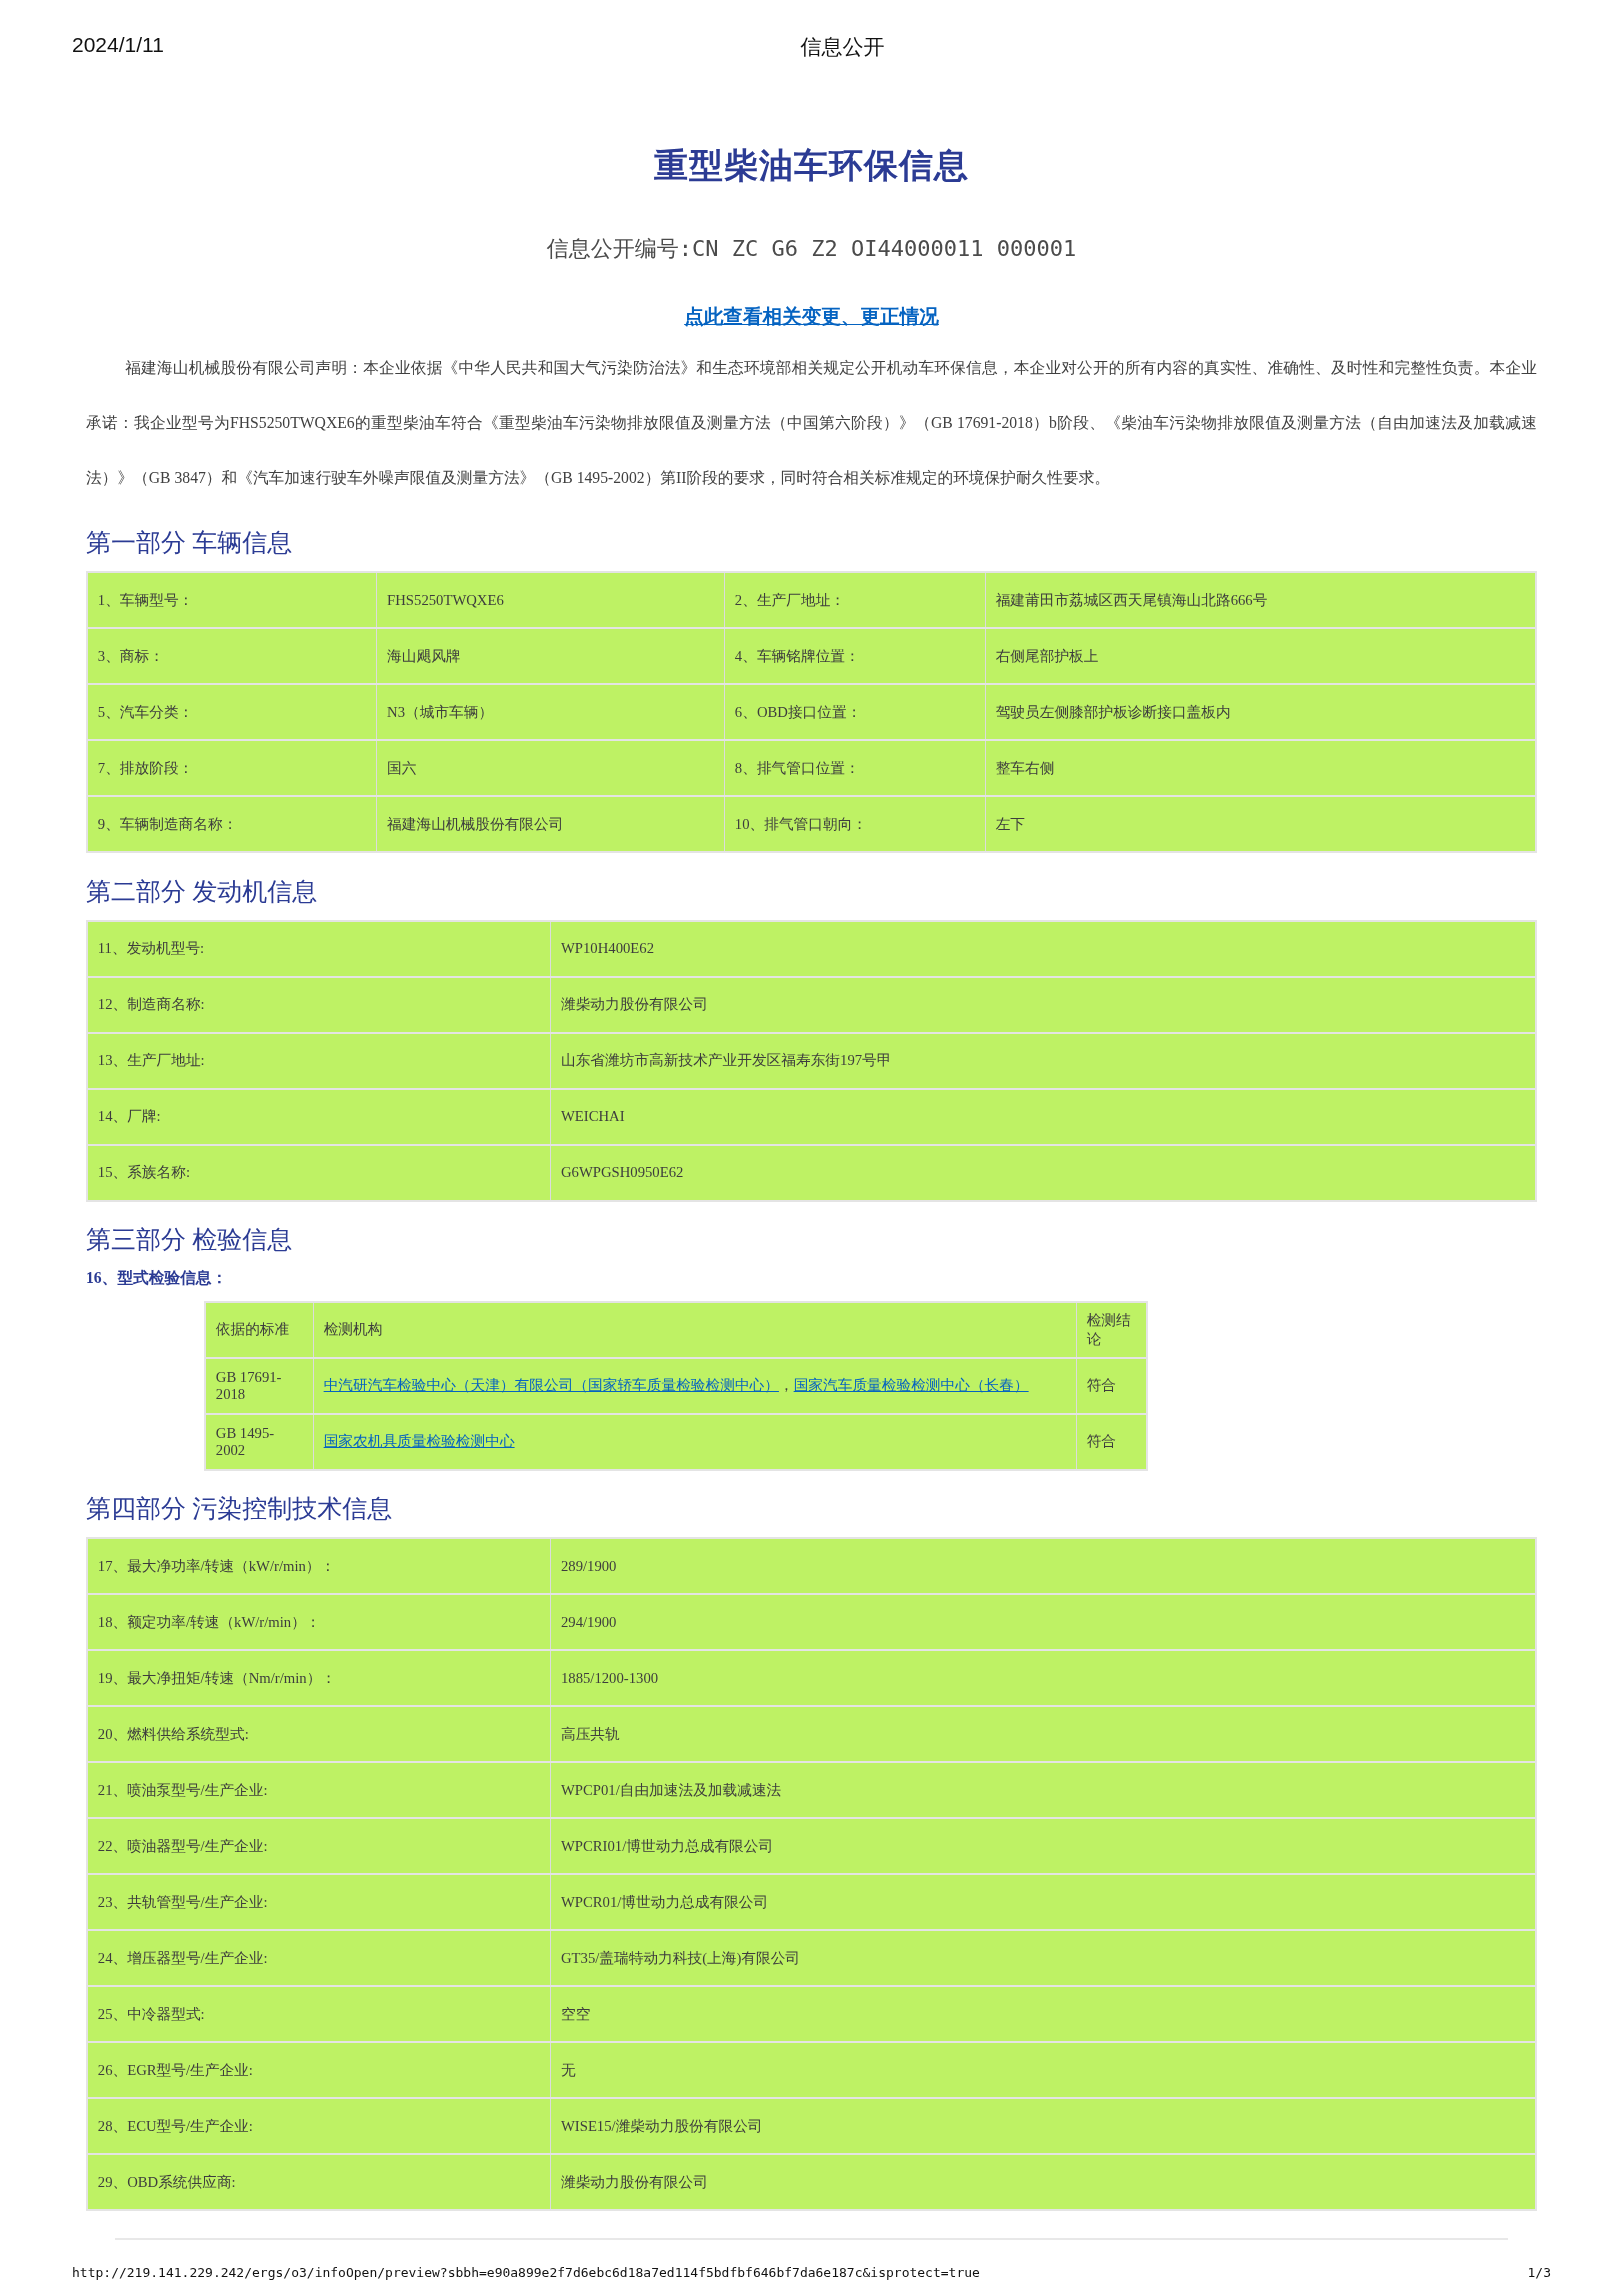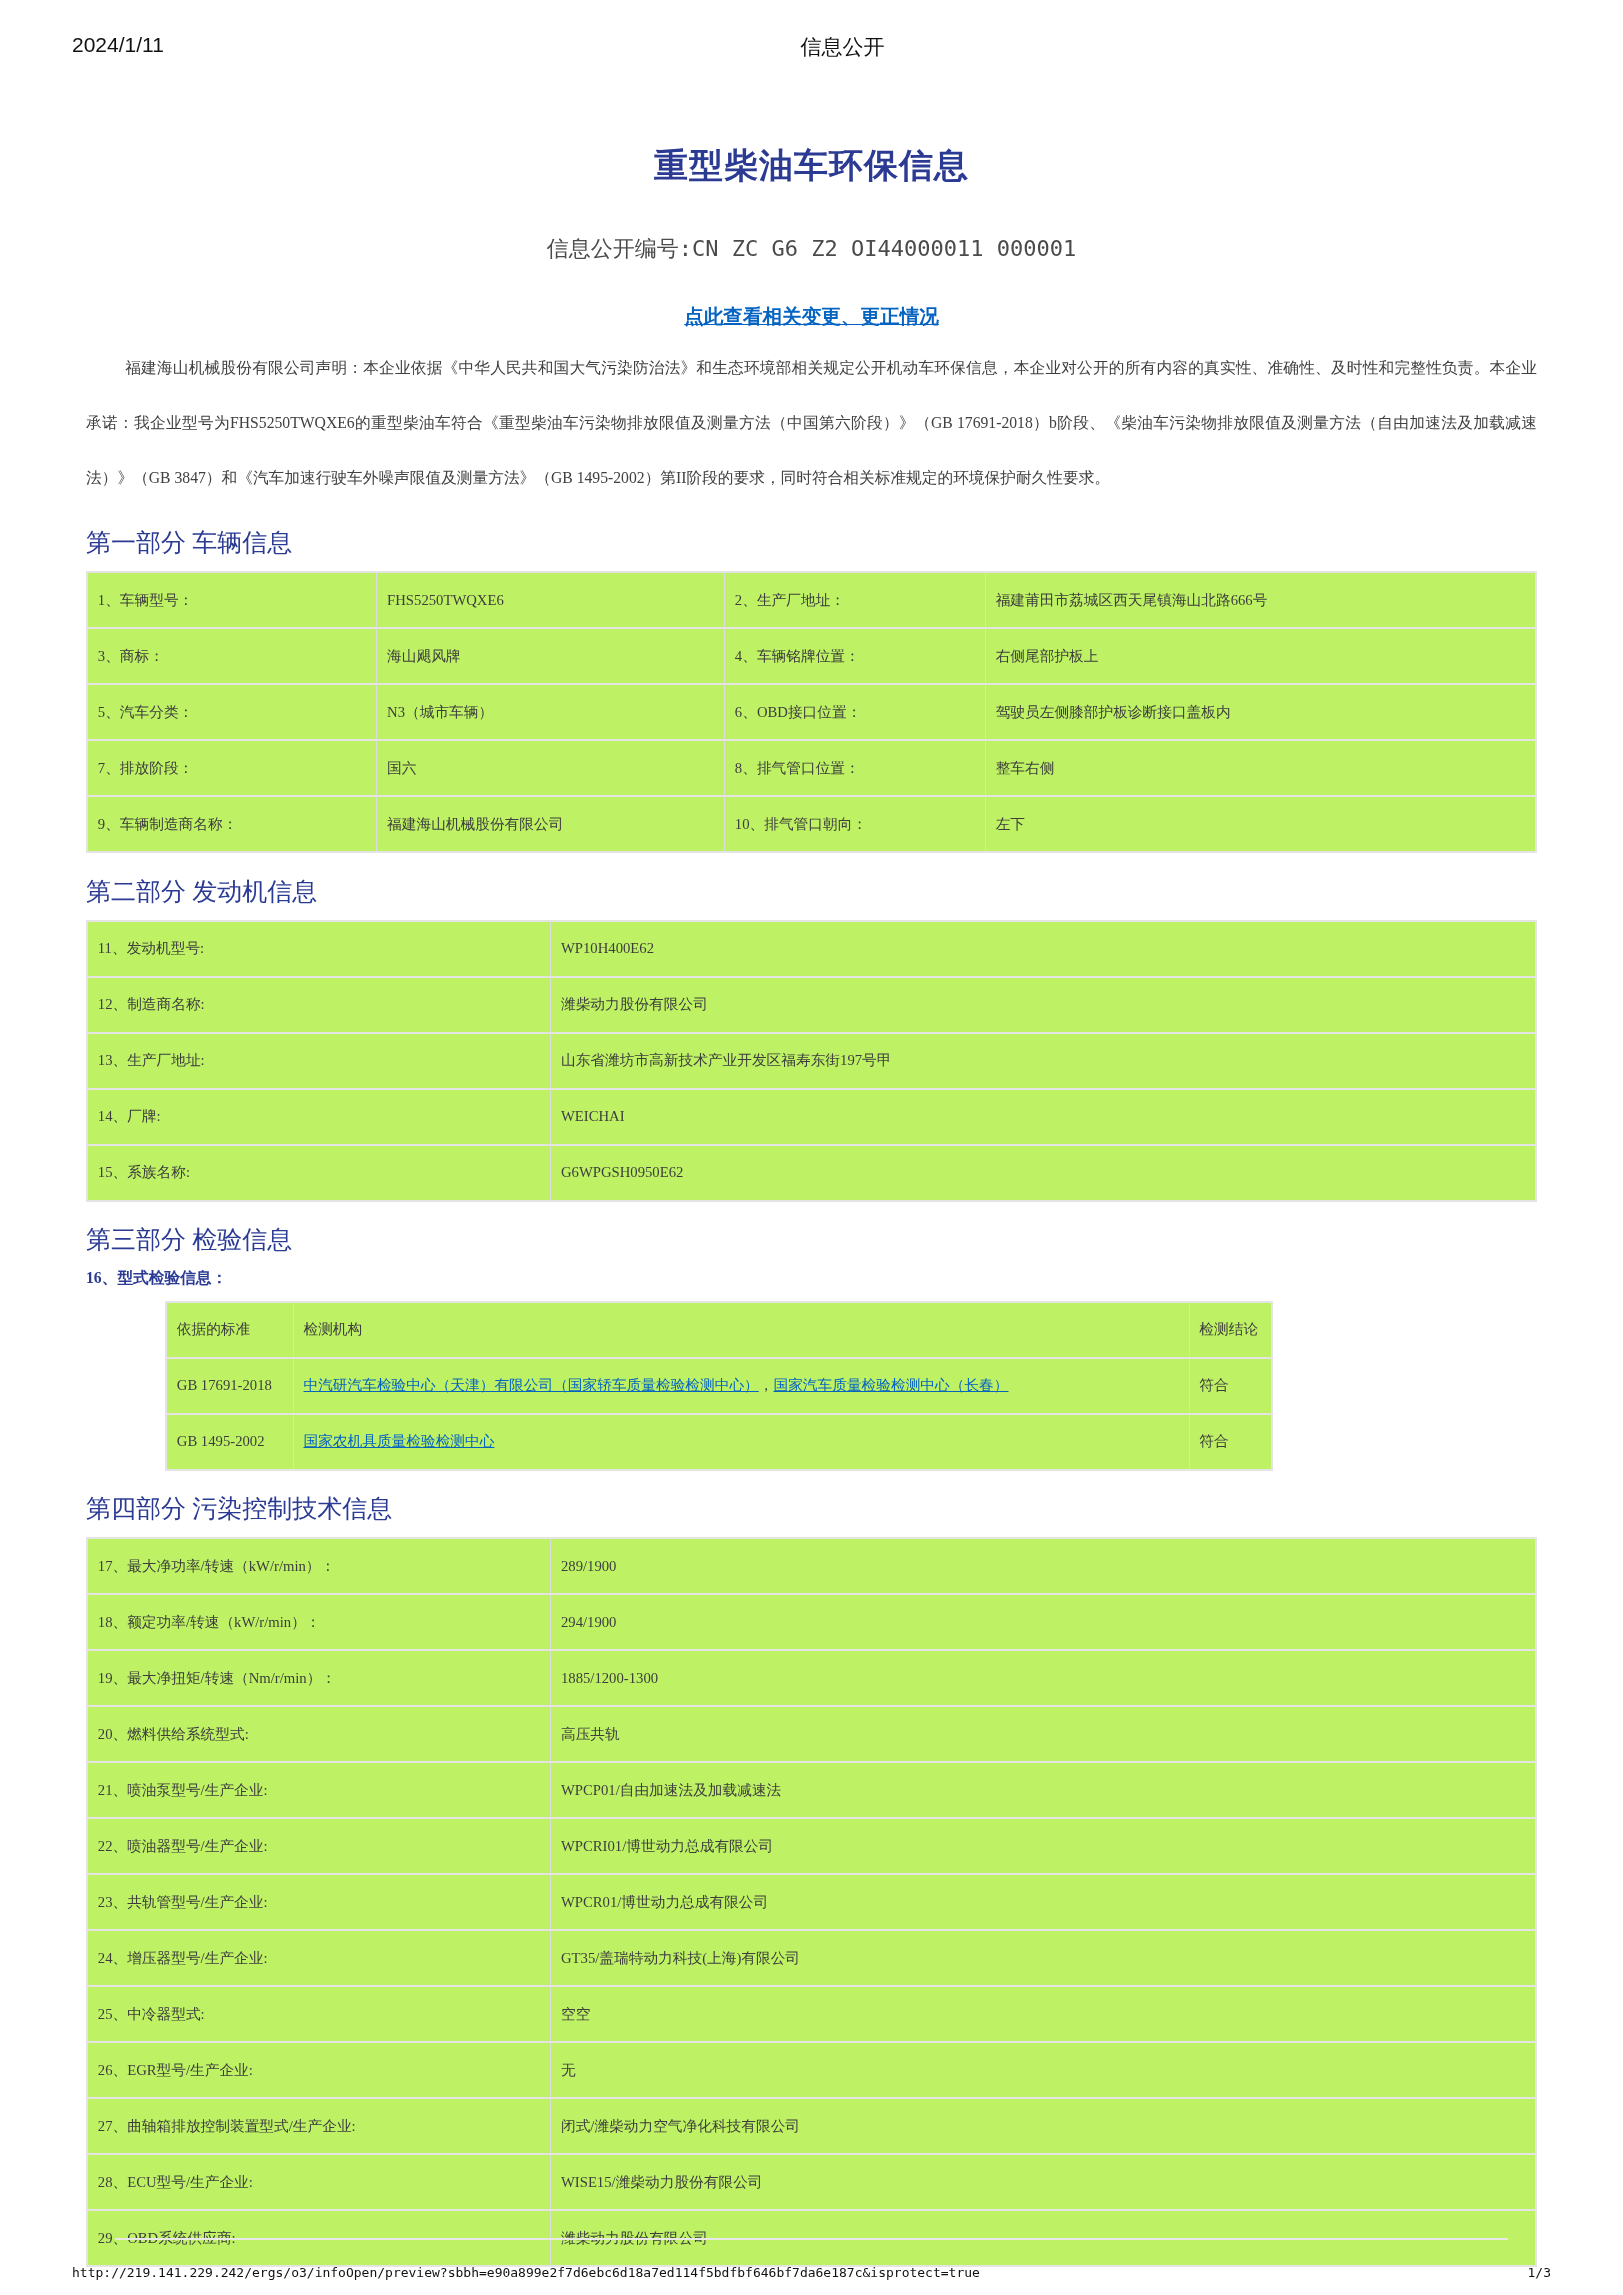--- a/index.html
+++ b/index.html
@@ -56,21 +56,21 @@
     border:2px solid var(--border-outer);
     background:#bef264;
   }
   table.grid td,table.grid th{
     border:1px solid var(--border-inner);
     border-top:2px solid var(--border-outer);
     height:56px;padding:3.9px 9.8px;vertical-align:middle;
     font-size:14.7px;font-weight:normal;text-align:left;color:var(--text);
     overflow:hidden;
   }
-  table.t3{width:1108px;margin-left:79px;}
+  table.t3{width:944px;margin-left:118px;}
   a.tlink{color:var(--link);text-decoration:underline;}
   .t3 span.sep{color:var(--text);}
   
   .pagefoot{position:absolute;left:0;right:0;bottom:15.7px;}
   .pagefoot .rule{border:none;border-top:2px solid #e8e8e8;margin:0 115px 25.5px 115px;}
   .pagefoot .frow{
     display:flex;justify-content:space-between;align-items:center;
     padding:0 72px;
     font-family:"DejaVu Sans Mono","Liberation Mono",monospace;
     font-size:13px;color:#111;
@@ -235,24 +235,20 @@
         </tr>
         <tr>
           <td>25、中冷器型式:</td>
           <td>空空</td>
         </tr>
         <tr>
           <td>26、EGR型号/生产企业:</td>
           <td>无</td>
         </tr>
         <tr>
-          <td>27、曲轴箱排放控制装置型式/生产企业:</td>
-          <td>闭式/潍柴动力空气净化科技有限公司</td>
-        </tr>
-        <tr>
           <td>28、ECU型号/生产企业:</td>
           <td>WISE15/潍柴动力股份有限公司</td>
         </tr>
         <tr>
           <td>29、OBD系统供应商:</td>
           <td>潍柴动力股份有限公司</td>
         </tr>
       </tbody>
   </table>
 </main>

